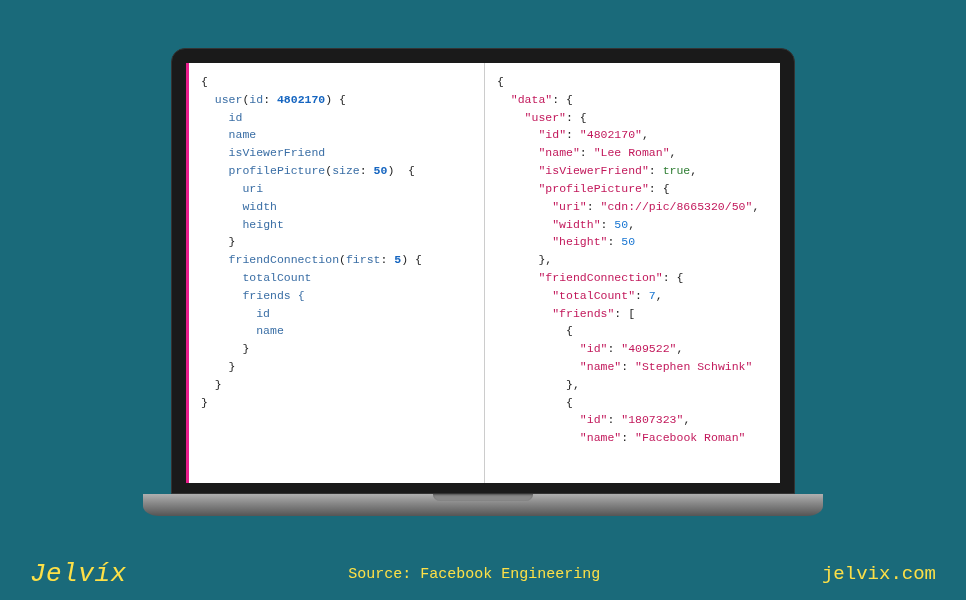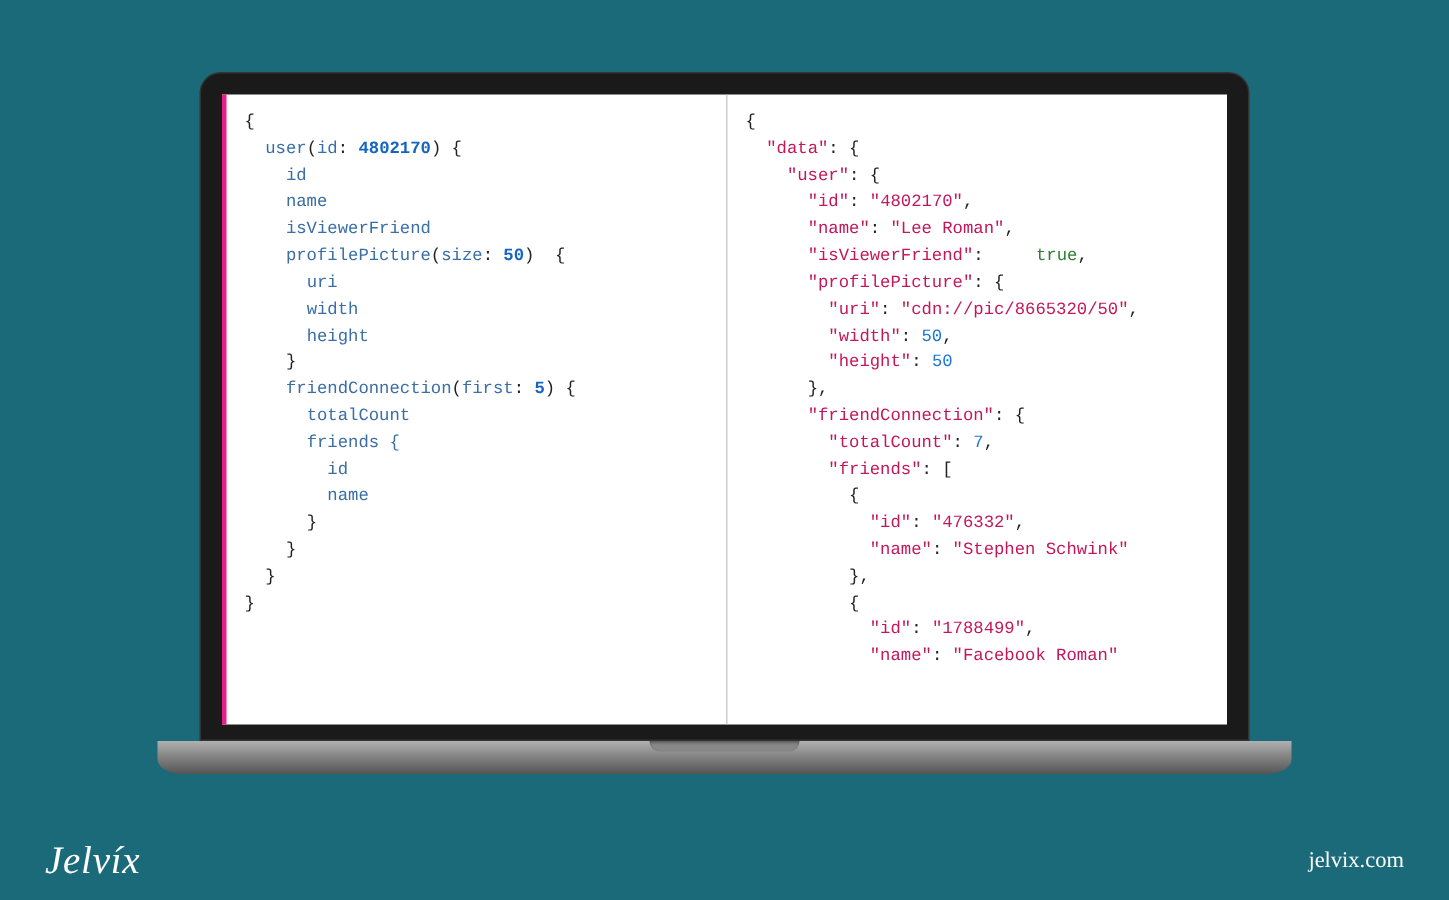--- a/index.html
+++ b/index.html
@@ -9,21 +9,21 @@
       background: #1a6a7a;
       font-family: "Courier New", monospace;
       position: relative;
       overflow: hidden;
     }
     .laptop {
       position: absolute;
       top: 48px;
       left: 50%;
       transform: translateX(-50%);
-      width: 700px;
+      width: 624px;
     }
     .screen-frame {
       background: #1a1a1a;
       border-radius: 14px 14px 0 0;
       padding: 14px 14px 10px 14px;
       border: 1px solid #333;
     }
     .screen {
       background: #ffffff;
       height: 420px;
@@ -59,49 +59,49 @@
       background: #888;
       border-radius: 0 0 8px 8px;
       box-shadow: inset 0 1px 2px rgba(0,0,0,0.4);
     }
     
     .q-plain { color: #3a6ea5; }
     .q-num   { color: #1565c0; font-weight: bold; }
     .j-key   { color: #c2185b; }
     .j-str   { color: #c2185b; }
     .j-num   { color: #1976d2; }
-    .j-bool  { color: #2e7d32; margin-left: 28px; }
+    .j-bool  { color: #2e7d32; }
     .j-punct { color: #222; }
 
     .footer {
       position: absolute;
       bottom: 0;
       left: 0;
       right: 0;
       height: 52px;
       display: flex;
       align-items: center;
       justify-content: space-between;
       padding: 0 30px;
-      color: #ffffff;
-      font-family: Liberation Serif, serif;
+      color: #fde047;
+      font-family: Liberation Mono, monospace;
     }
     .brand {
       font-size: 26px;
       font-weight: 300;
       letter-spacing: 0.5px;
       font-style: italic;
     }
     .source {
       font-size: 15px;
       font-weight: 300;
     }
     .source b { font-weight: 500; }
     .url {
-      font-size: 15px;
+      font-size: 19px;
       font-weight: 300;
     }
   </style>
 </head>
 <body>
 
 <div class="laptop">
   <div class="screen-frame">
     <div class="screen">
       <div class="pane pane-left"><span class="j-punct">{</span>
@@ -131,29 +131,32 @@
       <span class="j-key">"isViewerFriend"</span><span class="j-punct">:</span> <span class="j-bool">true</span><span class="j-punct">,</span>
       <span class="j-key">"profilePicture"</span><span class="j-punct">: {</span>
         <span class="j-key">"uri"</span><span class="j-punct">:</span> <span class="j-str">"<span>cdn://pic/8665320/50</span>"</span><span class="j-punct">,</span>
         <span class="j-key">"width"</span><span class="j-punct">:</span> <span class="j-num">50</span><span class="j-punct">,</span>
         <span class="j-key">"height"</span><span class="j-punct">:</span> <span class="j-num">50</span>
       <span class="j-punct">},</span>
       <span class="j-key">"friendConnection"</span><span class="j-punct">: {</span>
         <span class="j-key">"totalCount"</span><span class="j-punct">:</span> <span class="j-num">7</span><span class="j-punct">,</span>
         <span class="j-key">"friends"</span><span class="j-punct">: [</span>
           <span class="j-punct">{</span>
-            <span class="j-key">"id"</span><span class="j-punct">:</span> <span class="j-str">"<span>476332</span>"</span><span class="j-punct">,</span>
+            <span class="j-key">"id"</span><span class="j-punct">:</span> <span class="j-str">"<span>409522</span>"</span><span class="j-punct">,</span>
             <span class="j-key">"name"</span><span class="j-punct">:</span> <span class="j-str">"<span>Stephen Schwink</span>"</span>
           <span class="j-punct">},</span>
           <span class="j-punct">{</span>
-            <span class="j-key">"id"</span><span class="j-punct">:</span> <span class="j-str">"<span>1788499</span>"</span><span class="j-punct">,</span>
+            <span class="j-key">"id"</span><span class="j-punct">:</span> <span class="j-str">"<span>1807323</span>"</span><span class="j-punct">,</span>
             <span class="j-key">"name"</span><span class="j-punct">:</span> <span class="j-str">"<span>Facebook Roman</span>"</span></div>
     </div>
   </div>
   <div class="base">
     <div class="notch"></div>
   </div>
 </div>
 
 <div class="footer">
   <div class="brand">Jelvíx</div>
+  <div class="source">
+    <b>Source</b>: <span>Facebook Engineering</span>
+  </div>
   <div class="url">jelvix.com</div>
 </div>
 
 </body></html>

